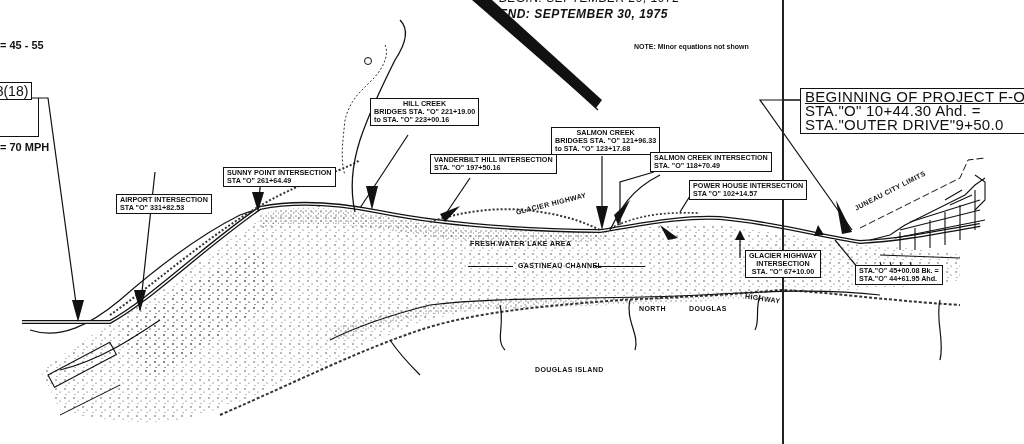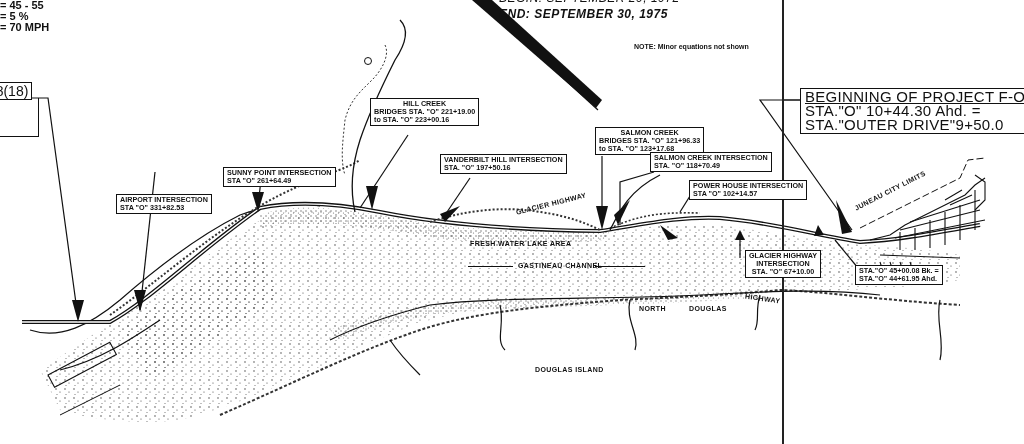--- a/index.html
+++ b/index.html
@@ -1,20 +1,20 @@
 <!DOCTYPE html>
 <html><head>
 <meta charset="utf-8">
 <style>
   html,body{margin:0;padding:0;background:#fff;}
   body{width:1024px;height:444px;overflow:hidden;position:relative;font-family:"Liberation Sans",sans-serif;color:#111;}
   .map{position:absolute;left:0;top:0;width:1024px;height:444px;}
   .txt{position:absolute;white-space:nowrap;line-height:1;}
   .legend{left:0;top:0;font-size:11px;font-weight:bold;}
-  .legend div{height:11px;}
+  .legend div{height:11px;margin-top:40px;}
   .dates{left:499px;top:0;font-size:12px;font-style:italic;letter-spacing:0.5px;}
   .dates div{height:14px;}
   .note{left:634px;top:43px;font-size:7px;font-weight:bold;}
   .box{position:absolute;border:1.3px solid #111;background:#fff;font-weight:bold;font-size:7.2px;line-height:8px;padding:1px 3px;white-space:nowrap;}
   .box div{height:8px;}
   .big{position:absolute;left:800px;top:88px;width:240px;border:1.8px solid #111;background:#fff;font-size:15px;line-height:14px;padding:1px 4px;white-space:nowrap;font-weight:500;letter-spacing:0.3px;}
   .big div{height:14px;}
   .proj{position:absolute;left:-10px;top:82px;border:1.5px solid #111;background:#fff;font-size:14px;padding:0 3px 0 0;}
   .lbl{position:absolute;font-size:7px;font-weight:bold;white-space:nowrap;letter-spacing:0.4px;}
   .vline{position:absolute;left:782px;top:0;width:2px;height:444px;background:#222;}
@@ -144,25 +144,25 @@
 </div>
 <div class="box" style="left:223px;top:167px;">
   <div>SUNNY POINT INTERSECTION</div>
   <div>STA "O" 261+64.49</div>
 </div>
 <div class="box" style="left:370px;top:98px;text-align:center;">
   <div>HILL CREEK</div>
   <div style="text-align:left;">BRIDGES STA. "O" 221+19.00</div>
   <div style="text-align:left;">to STA. "O" 223+00.16</div>
 </div>
-<div class="box" style="left:440px;top:154px;">
+<div class="box" style="left:430px;top:154px;">
   <div>VANDERBILT HILL INTERSECTION</div>
   <div>STA. "O" 197+50.16</div>
 </div>
-<div class="box" style="left:551px;top:127px;text-align:center;margin-left:44px;">
+<div class="box" style="left:551px;top:127px;text-align:center;">
   <div>SALMON CREEK</div>
   <div style="text-align:left;">BRIDGES STA. "O" 121+96.33</div>
   <div style="text-align:left;">to STA. "O" 123+17.68</div>
 </div>
 <div class="box" style="left:650px;top:152px;">
   <div>SALMON CREEK INTERSECTION</div>
   <div>STA. "O" 118+70.49</div>
 </div>
 <div class="box" style="left:689px;top:180px;">
   <div>POWER HOUSE INTERSECTION</div>

